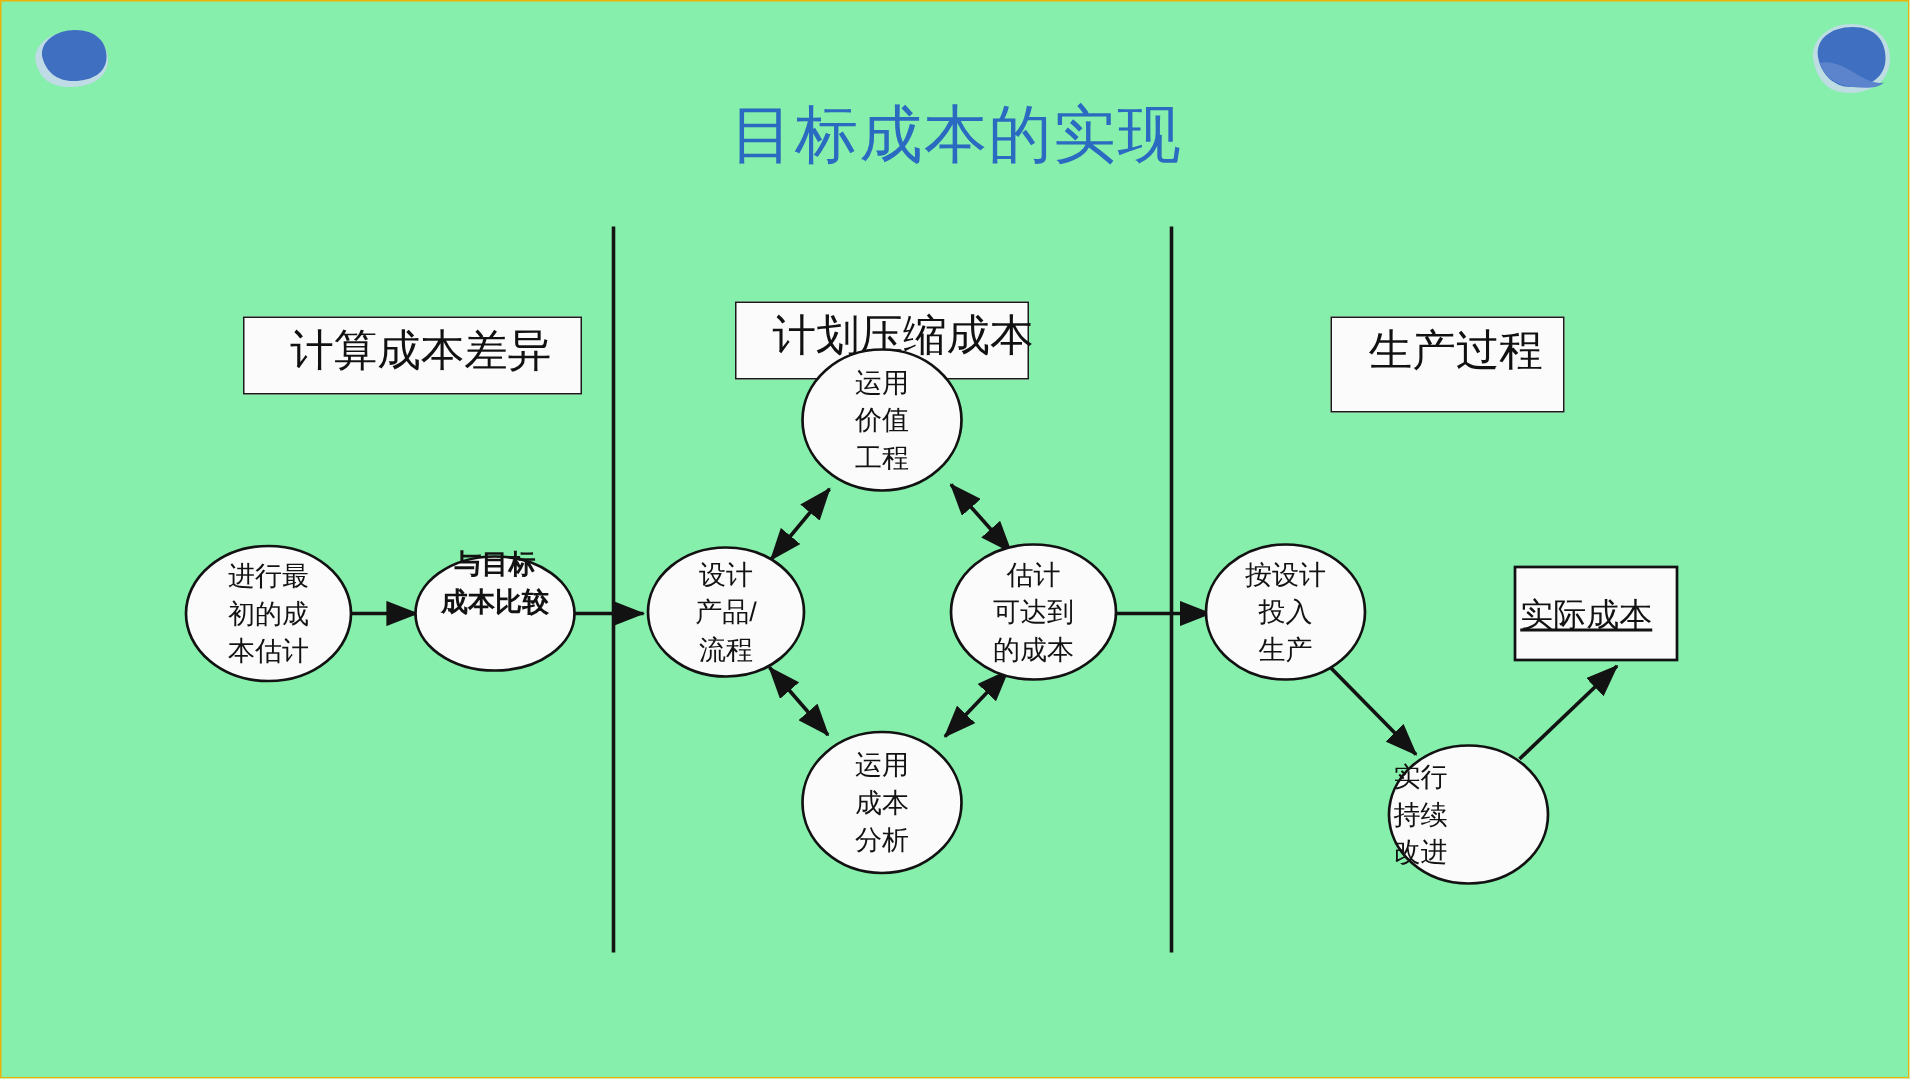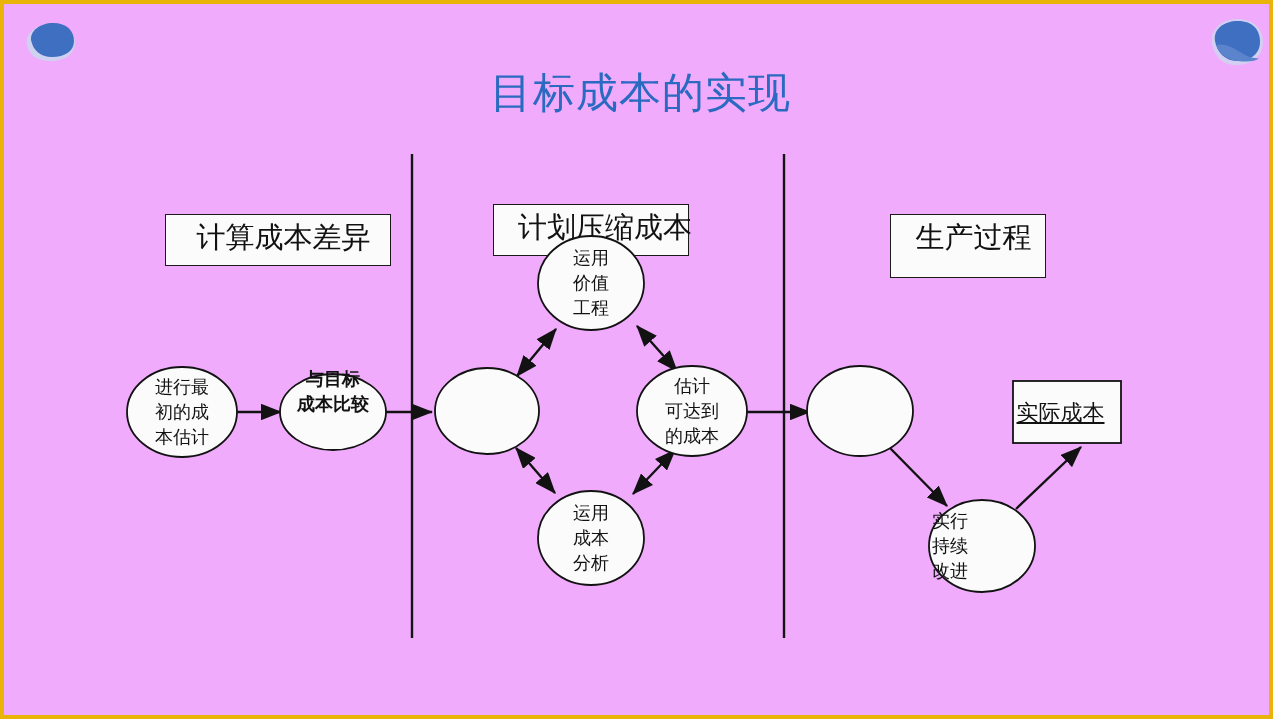--- a/index.html
+++ b/index.html
@@ -7,22 +7,22 @@
     padding: 0;
     background: #ffffff;
   }
   body {
     font-family: "Liberation Sans", "DejaVu Sans", sans-serif;
   }
   #slide {
     position: relative;
     width: 1273px;
     height: 719px;
-    background: #f0abfc;
-    border: 4px solid #eab308;
+    background: #86efac;
+    border: 1px solid #eab308;
     box-sizing: border-box;
     overflow: hidden;
   }
   #diagram-svg {
     position: absolute;
     left: 0;
     top: 0;
     width: 1273px;
     height: 719px;
   }
@@ -121,27 +121,33 @@
     <ellipse cx="856" cy="407" rx="53" ry="45" fill="#fbfbfb" stroke="#121212" stroke-width="1.8"></ellipse>
     <ellipse cx="978" cy="542" rx="53" ry="46" fill="#fbfbfb" stroke="#121212" stroke-width="1.8"></ellipse>
     <rect x="1009" y="377" width="108" height="62" fill="#fbfbfb" stroke="#121212" stroke-width="1.8"></rect>
   </svg>
 
   <div class="node-label" style="left:123px; top:371px; width:110px;">进行最
 初的成
 本估计</div>
   <div class="node-label" style="left:274px; top:363px; width:110px;font-weight:bold;">与目标
 成本比较</div>
+  <div class="node-label" style="left:428px; top:370px; width:110px;">设计
+产品/
+流程</div>
   <div class="node-label" style="left:532px; top:242px; width:110px;">运用
 价值
 工程</div>
   <div class="node-label" style="left:532px; top:497px; width:110px;">运用
 成本
 分析</div>
   <div class="node-label" style="left:633px; top:370px; width:110px;">估计
 可达到
 的成本</div>
+  <div class="node-label" style="left:801px; top:370px; width:110px;">按设计
+投入
+生产</div>
   <div class="node-label" style="left:891px; top:505px; width:110px;">实行
 持续
 改进</div>
   <div class="node-label boxed" style="left:1009px; top:396px; width:95px;text-decoration:underline;">实际成本</div>
 
 </div>
 
 </body></html>

